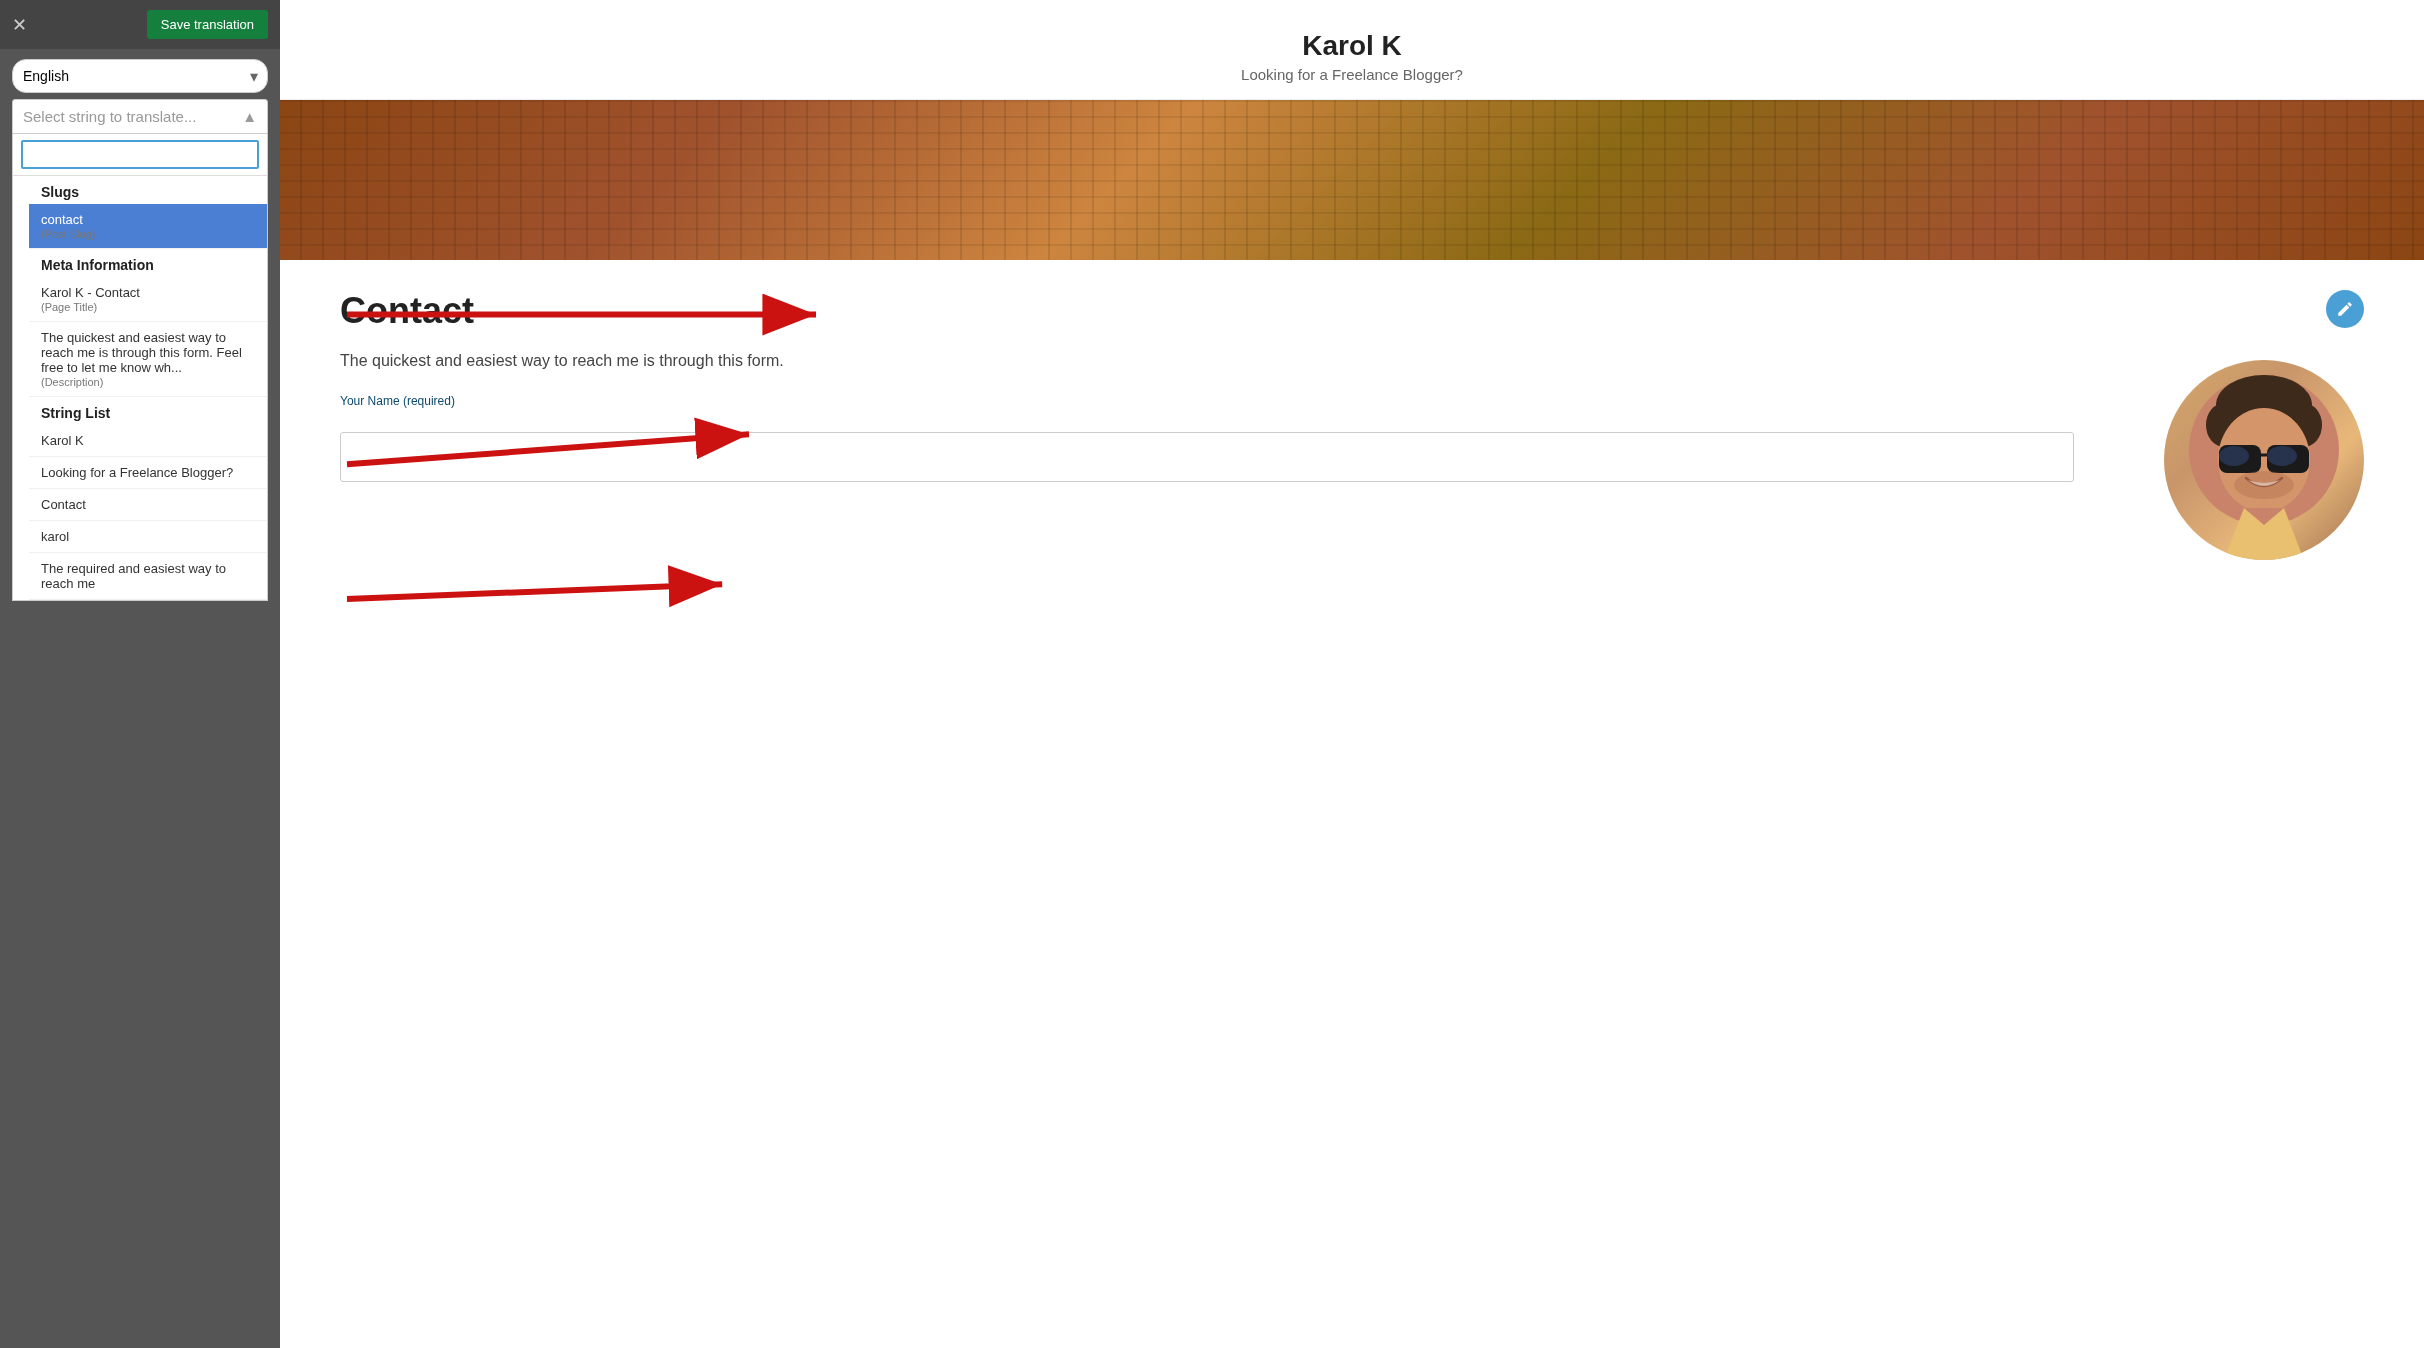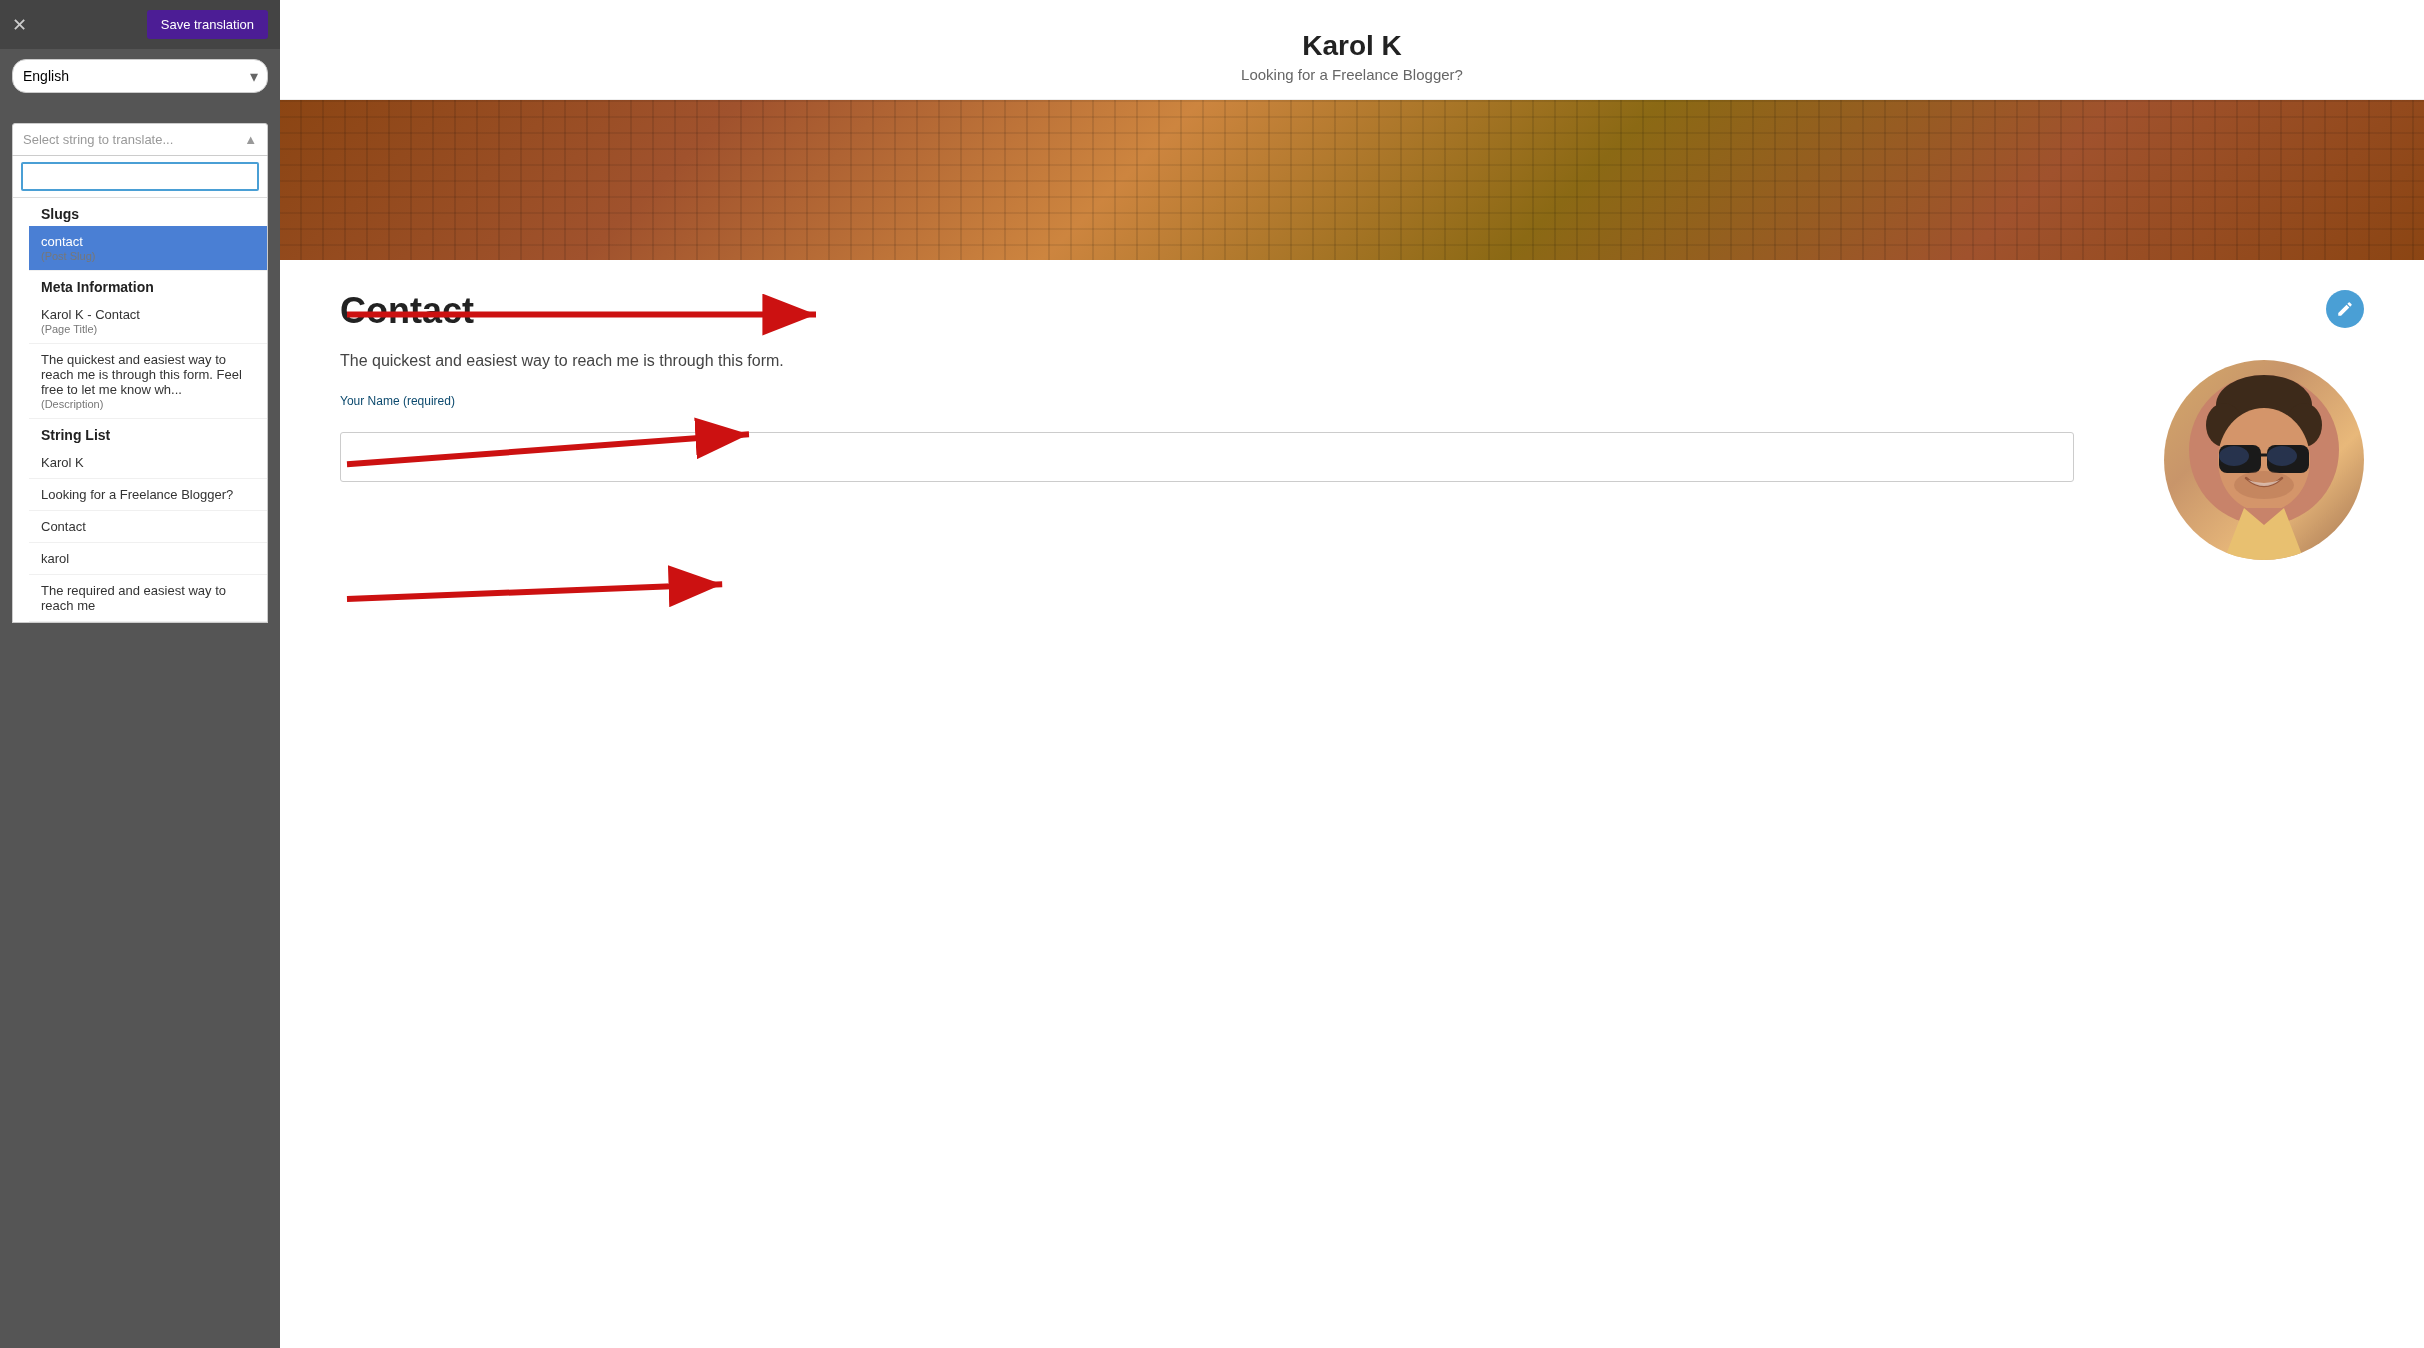--- a/index.html
+++ b/index.html
@@ -27,21 +27,21 @@
     .close-btn {
       color: #ccc;
       font-size: 18px;
       cursor: pointer;
       background: none;
       border: none;
       line-height: 1;
     }
 
     .save-btn {
-      background: #4c1d95;
+      background: #15803d;
       color: #fff;
       border: none;
       padding: 7px 14px;
       font-size: 13px;
       border-radius: 3px;
       cursor: pointer;
     }
 
     .language-select-wrapper {
       padding: 10px 12px 6px;
@@ -73,30 +73,29 @@
     }
 
     .string-select-wrapper {
       padding: 0 12px 0;
       position: relative;
     }
 
     .string-select-display {
       width: 100%;
       padding: 8px 10px;
-      font-size: 13px;
+      font-size: 15px;
       border: 1px solid #ccc;
       border-radius: 3px 3px 0 0;
       background: #fff;
       color: #999;
       display: flex;
       justify-content: space-between;
       align-items: center;
       cursor: pointer;
-      margin-top: 24px;
     }
 
     .dropdown-open {
       background: #fff;
       border: 1px solid #ccc;
       border-top: none;
       position: relative;
       margin: 0 12px;
     }
 

